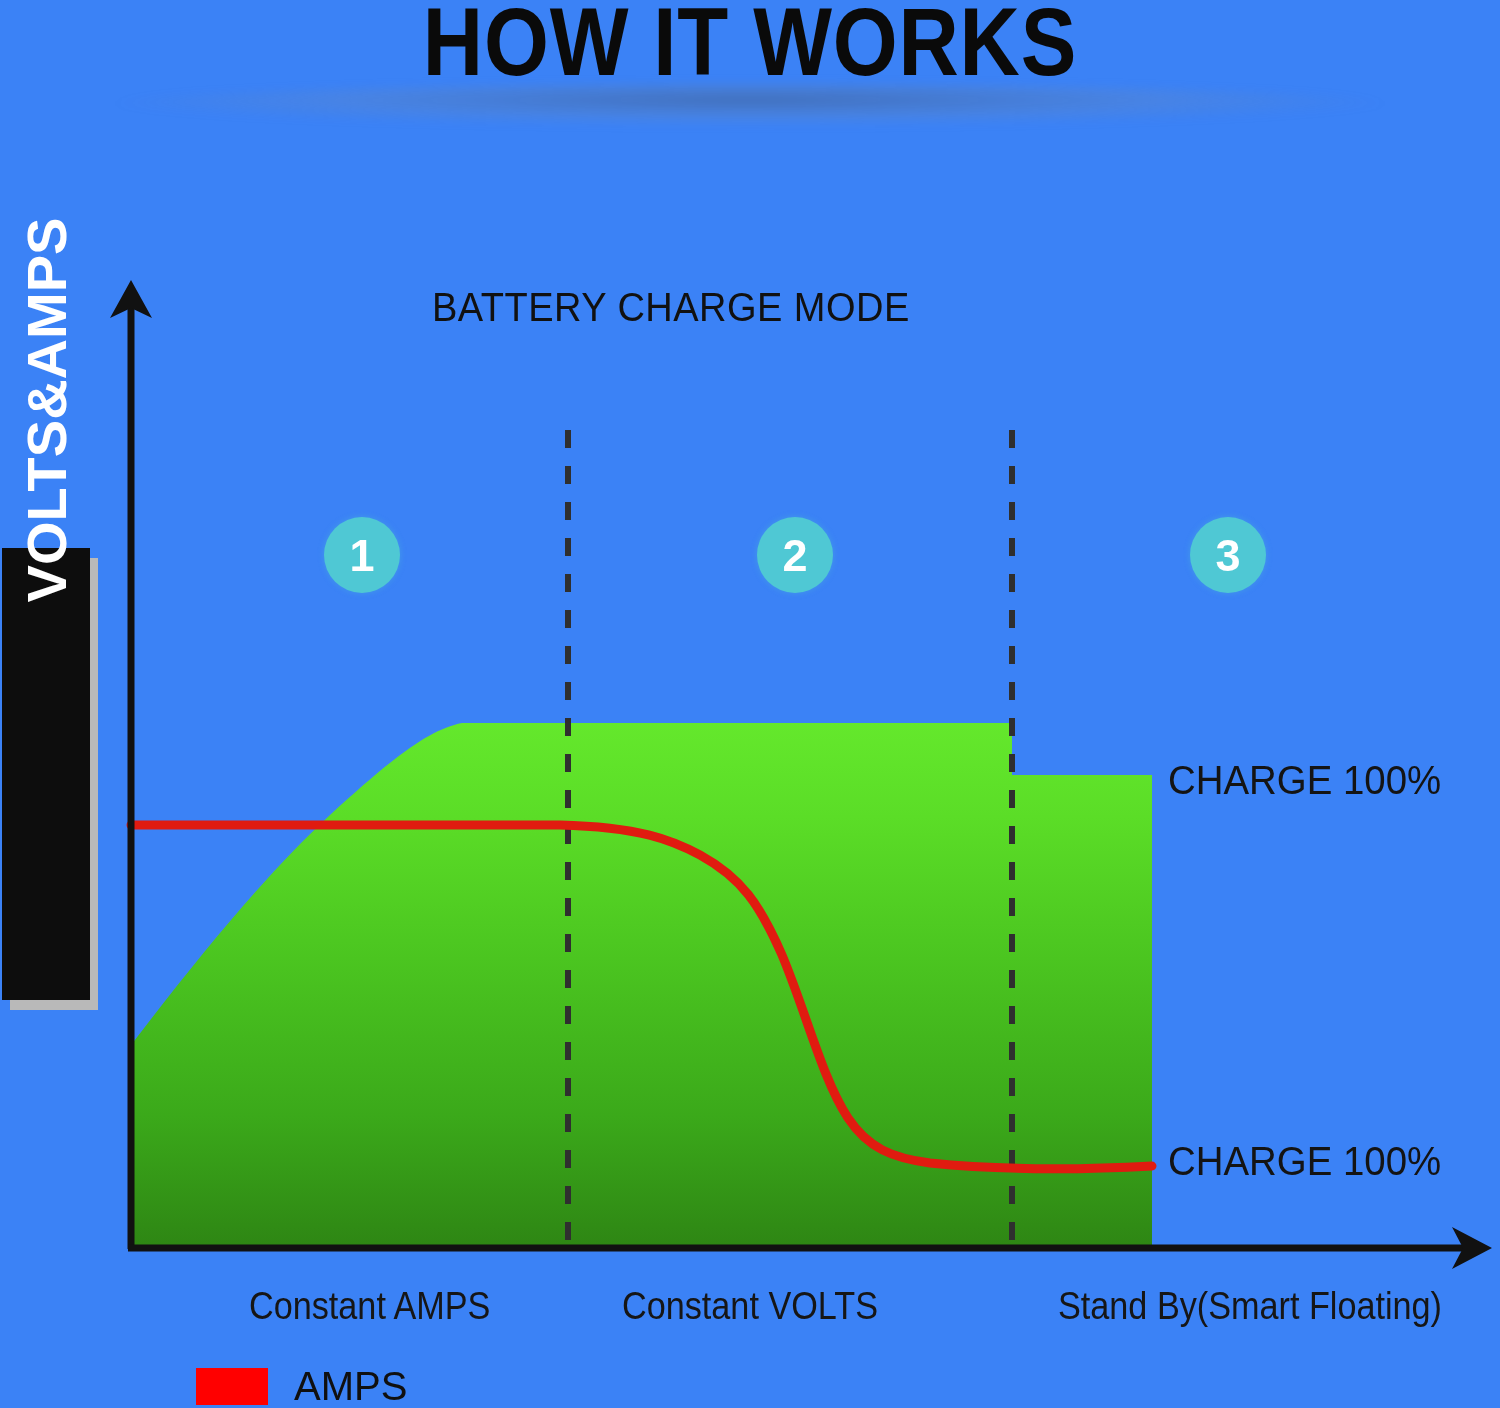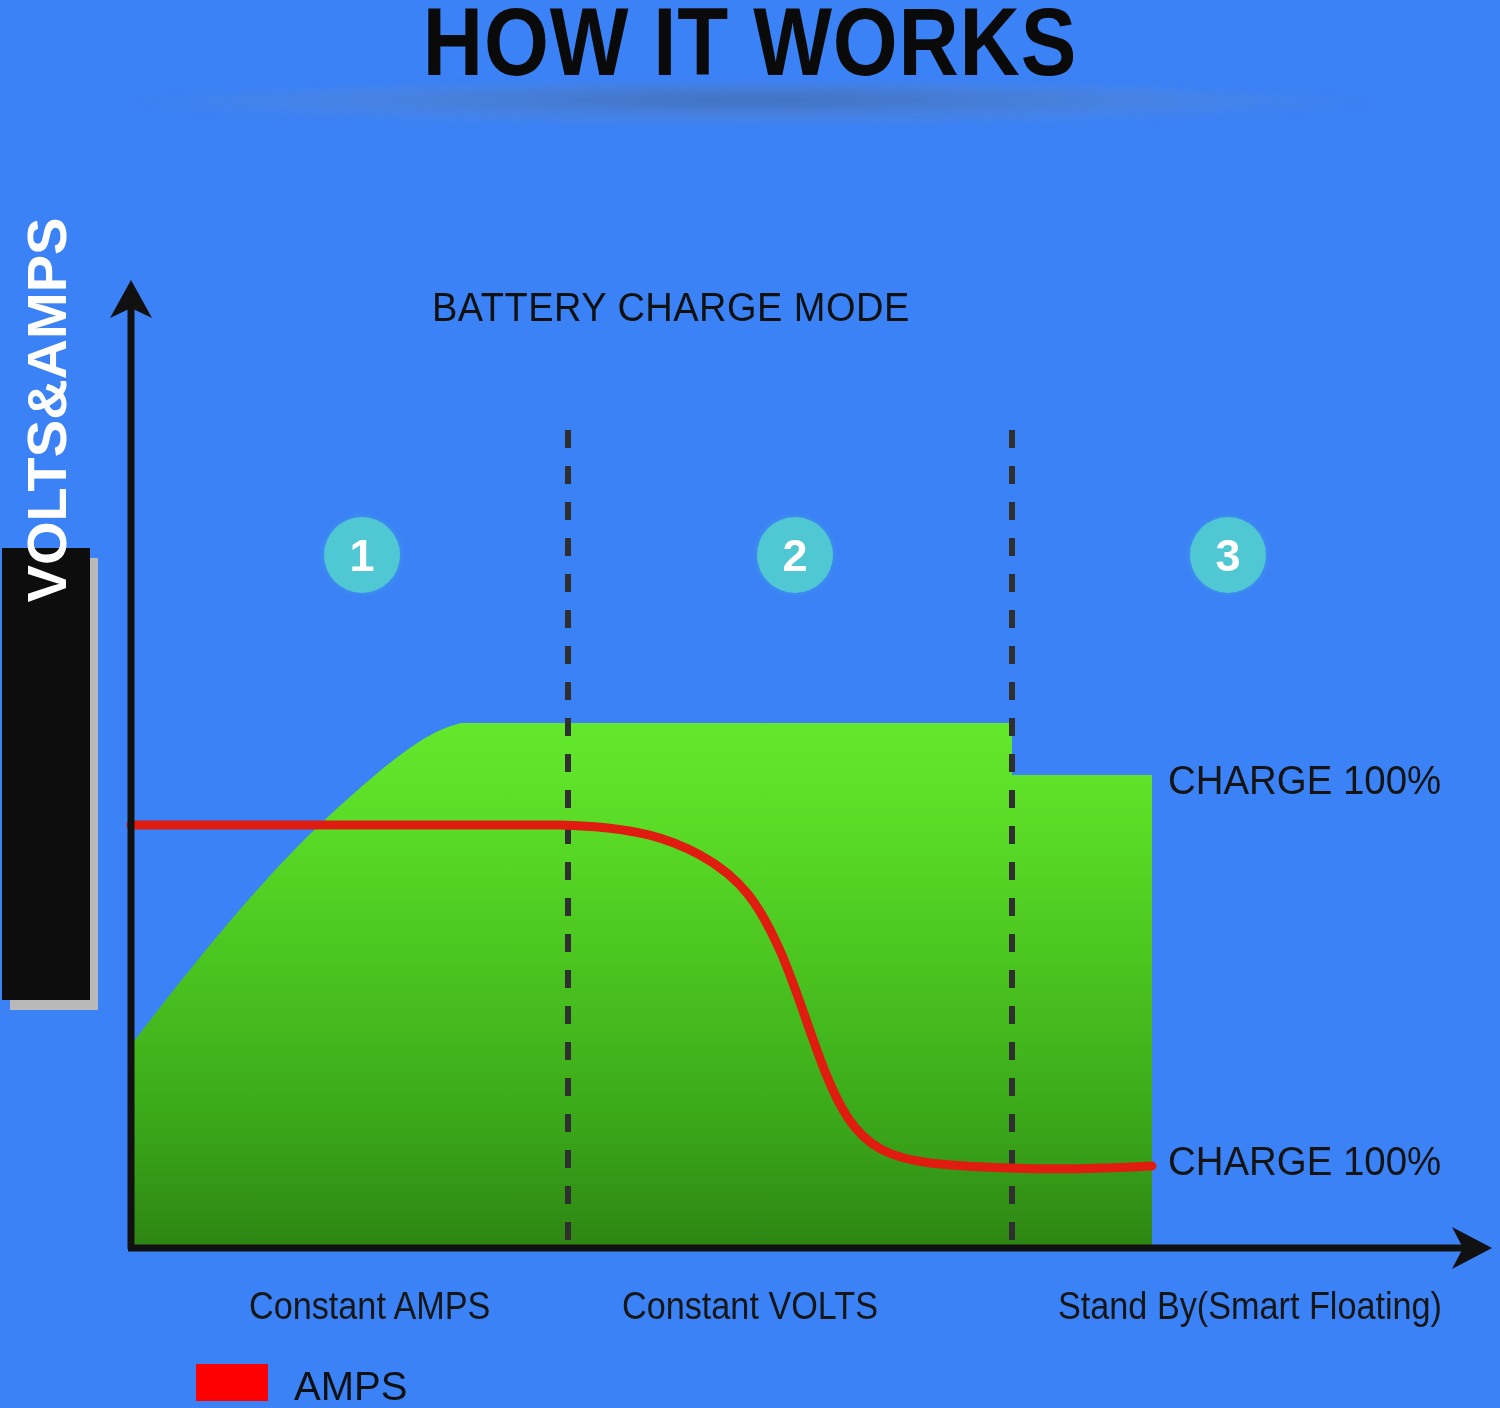--- a/index.html
+++ b/index.html
@@ -171,20 +171,21 @@
   #legend {
     position: absolute;
     left: 196px;
     top: 1364px;
     display: flex;
     align-items: center;
     gap: 0px;
   }
   .legend-item {
     display: flex;
+    align-items: center;
   }
   .legend-swatch {
     width: 72px;
     height: 37px;
     display: block;
   }
   .legend-text {
     margin-left: 26px;
     font-family: "Liberation Sans", sans-serif;
     font-weight: 400;

